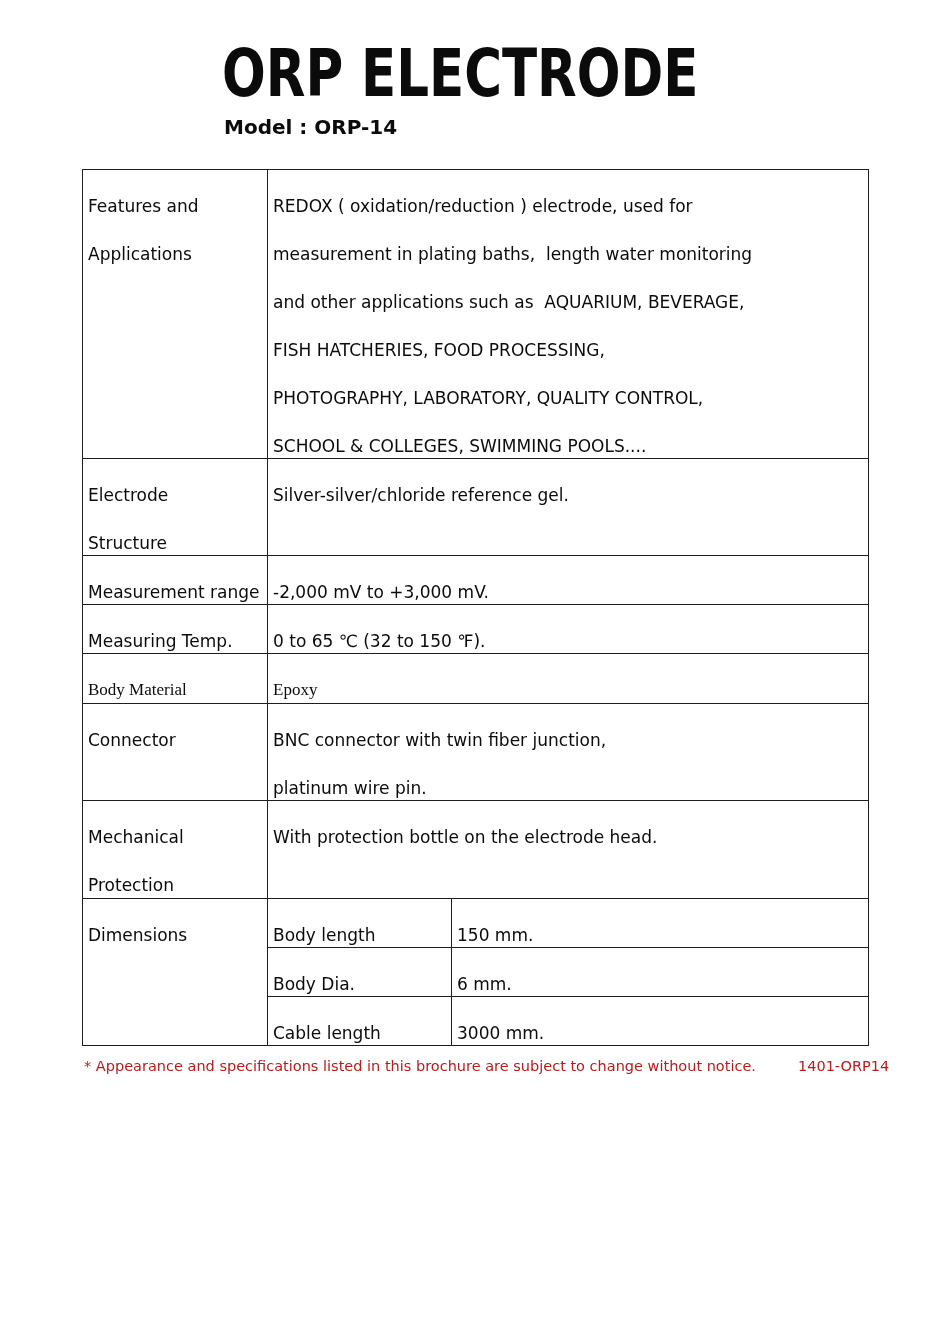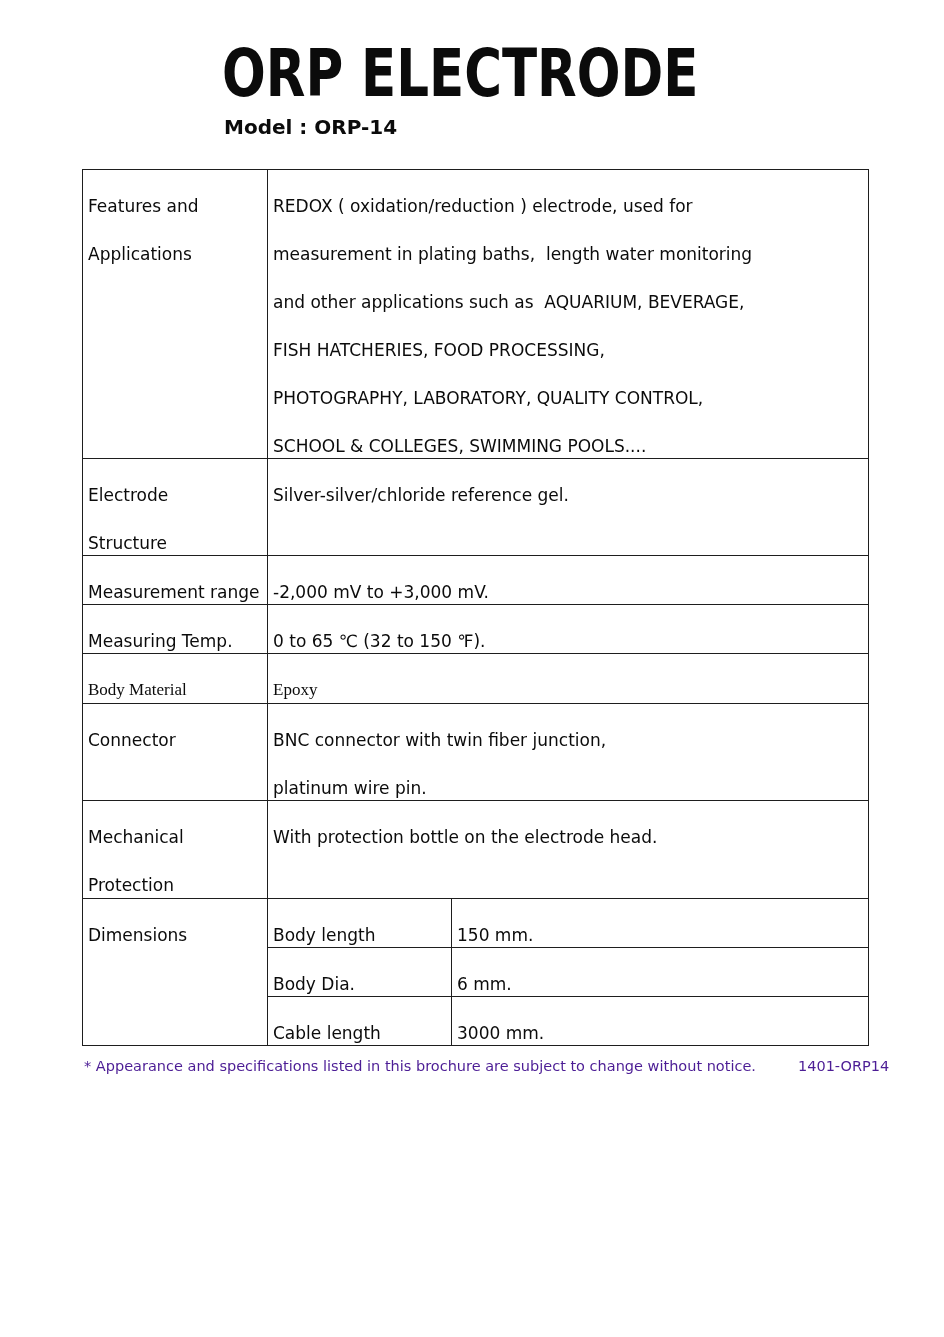--- a/index.html
+++ b/index.html
@@ -52,21 +52,21 @@
   tr.h48{height:48px;}
   tr.h47{height:47px;}
   col.c1{width:185px;}
   col.c2{width:184px;}
   col.c3{width:417px;}
   .footer{
     position:absolute;left:84px;top:1056px;
     display:flex;gap:42px;
     font-size:14.5px;line-height:20px;
     white-space:pre;
-    color:#4c1d95;
+    color:#b91c1c;
   }
 </style>
 </head>
 <body>
 
 <div class="page">
 
   <h1 class="title">ORP ELECTRODE</h1>
   <div class="model">Model : ORP-14</div>
 

